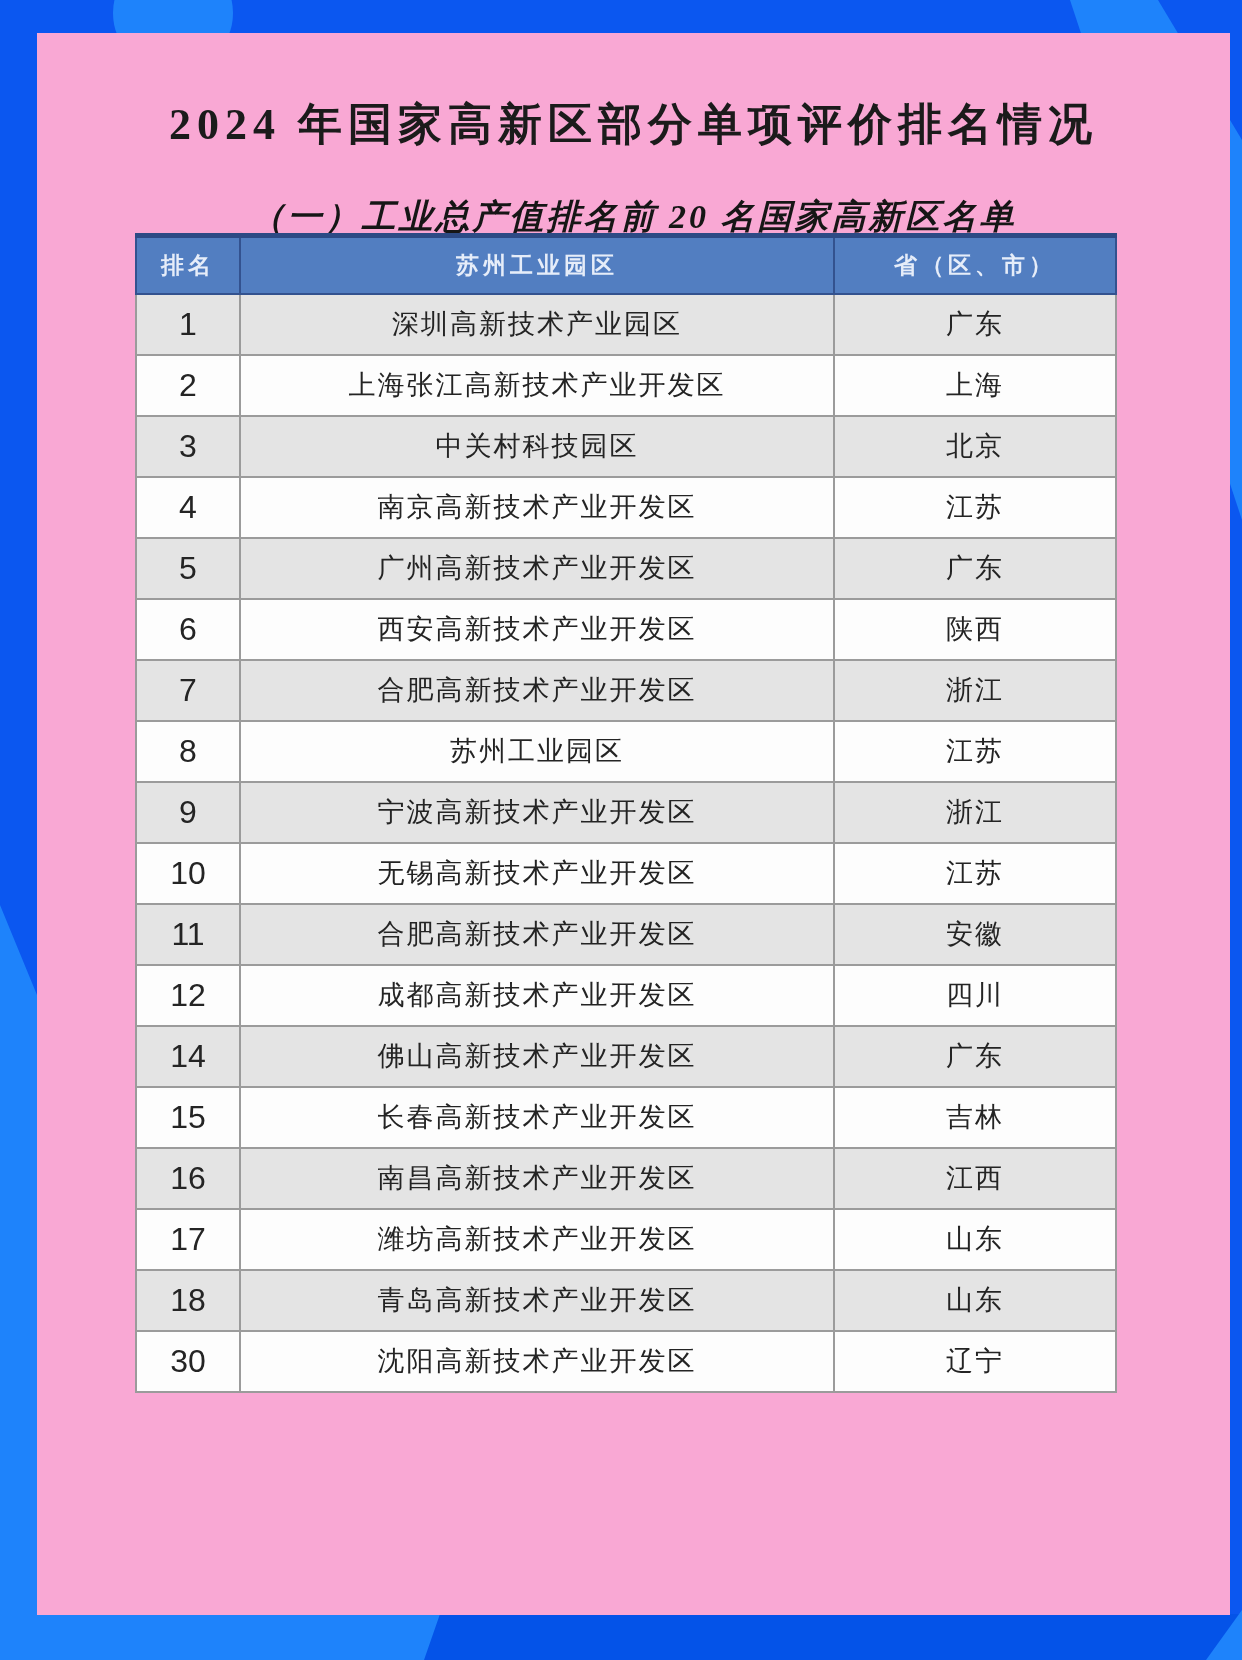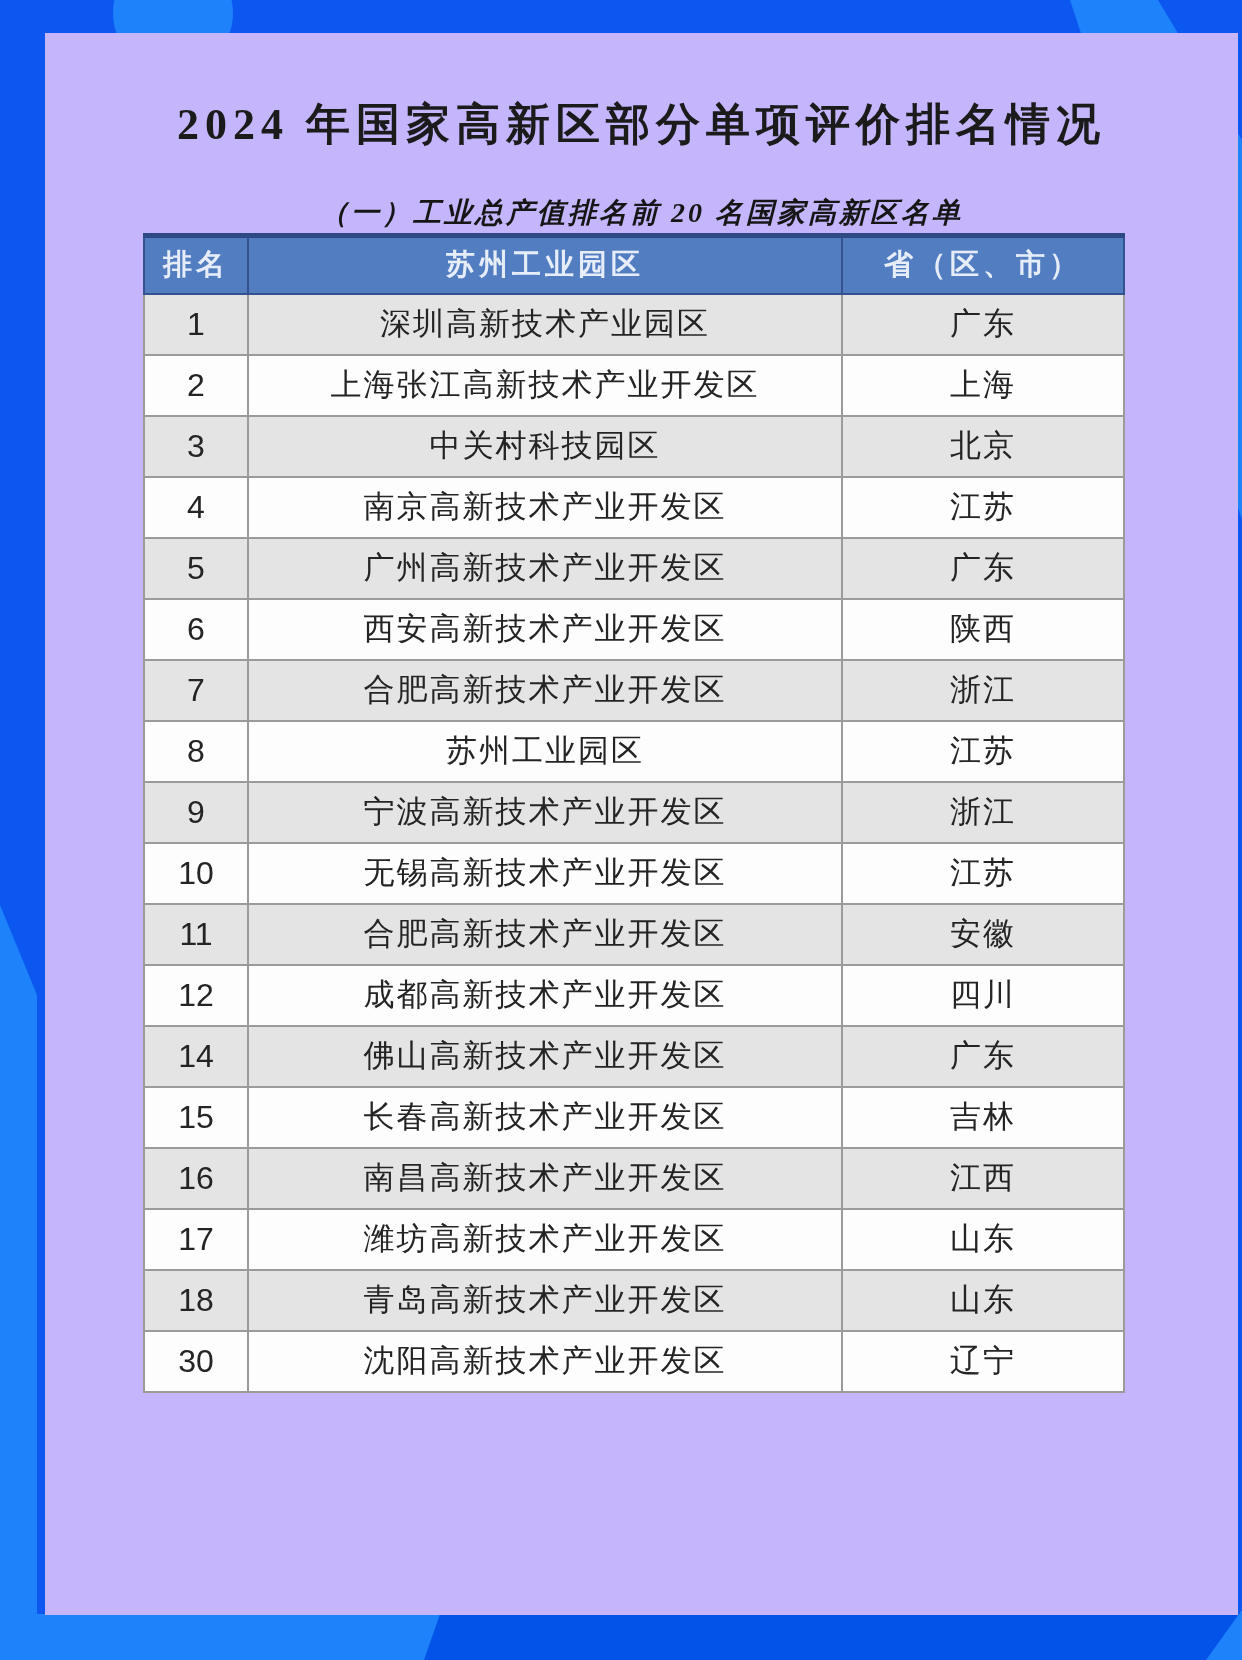--- a/index.html
+++ b/index.html
@@ -41,40 +41,39 @@
     left: 0; top: 1610px; width: 1242px; height: 50px;
     background: var(--light-blue, #1e83fb);
     clip-path: polygon(1206px 50px, 1242px 0px, 1242px 50px);
   }
 
   
   .card {
     position: absolute;
     left: 37px; top: 33px;
     width: 1193px; height: 1582px;
-    background: #c4b5fd;
-    margin-left: 8px;
+    background: #f9a8d4;
   }
 
   .doc-title {
     margin-top: 62px;
     text-align: center;
     font-family: "Liberation Serif", "DejaVu Serif", serif;
     font-size: 44px;
     font-weight: 600;
     letter-spacing: 6px;
     color: #1b1b1b;
     white-space: nowrap;
   }
   .doc-subtitle {
     margin-top: 40px;
     text-align: center;
     font-family: "Liberation Serif", "DejaVu Serif", serif;
     font-style: italic;
-    font-size: 28px;
+    font-size: 34px;
     font-weight: 700;
     letter-spacing: 3px;
     color: #161616;
     white-space: nowrap;
   }
 
   
   .rank-table {
     position: absolute;
     left: 98px; top: 200px;
@@ -83,31 +82,31 @@
     table-layout: fixed;
   }
   .rank-table col.c-rank { width: 104px; }
   .rank-table col.c-name { width: 594px; }
   .rank-table col.c-prov { width: 282px; }
 
   .rank-table th {
     height: 58px;
     background: var(--header-blue, #527ec1);
     color: #e6edf9;
-    font-size: 29px;
+    font-size: 23px;
     font-weight: 700;
     letter-spacing: 4px;
     text-align: center;
     vertical-align: middle;
     border: 2px solid #33528f;
     border-top: 5px solid #2d4a85;
   }
   .rank-table td {
     height: 61px;
-    font-size: 31px;
+    font-size: 27px;
     color: #242424;
     text-align: center;
     vertical-align: middle;
     border: 2px solid #9b9b9b;
     letter-spacing: 2px;
     background: #fdfdfd;
   }
   .rank-table tbody tr:nth-child(odd) td { background: var(--row-gray, #e4e4e4); }
   .rank-table td.cell-rank { font-size: 32px; letter-spacing: 0; }
 </style>

